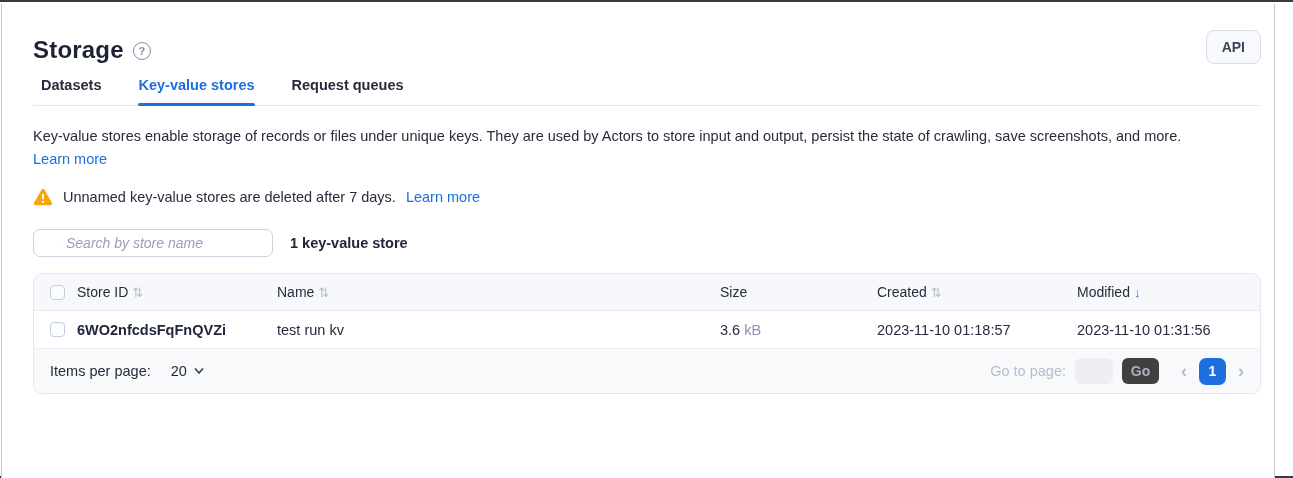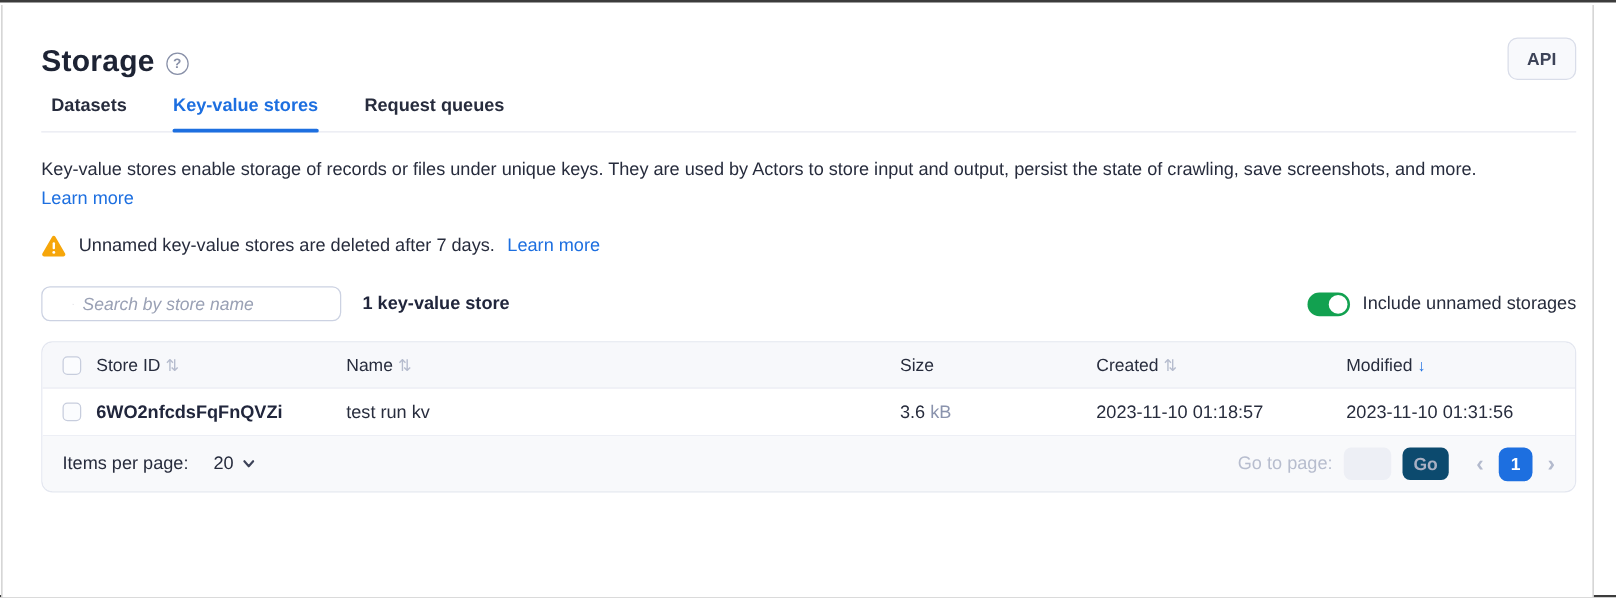--- a/index.html
+++ b/index.html
@@ -74,21 +74,21 @@
   .size-unit { color:#8a93ad; }
 
   
   .tfoot { background:#f8f9fb; height:44px; font-size:14.5px;align-items:center; }
   .ipp { display:flex; align-items:center; gap:6px; }
   .ipp-select { display:flex; align-items:center; gap:7px; margin-left:14px; cursor:pointer; }
   .chev-down { width:10px; height:10px; }
   .goto-label { color:#b7bdce; }
   .goto-input { width:38px; height:26px; background:#edeff5; border:none; border-radius:6px;
                 margin-left:9px; font-size:14px; text-align:center; }
-  .go-btn { width:37px; height:26px; background:#0c4a6e; color:#a9b0c3; border:none;
+  .go-btn { width:37px; height:26px; background:#404040; color:#a9b0c3; border:none;
             border-radius:6px; font-size:14px; font-weight:600; margin-left:9px; cursor:pointer; }
   .pager { display:flex; align-items:center; gap:12px; margin-left:22px; }
   .pg-arrow { color:#b3bacd; font-size:18px; font-weight:700; cursor:pointer; line-height:1; }
   .pg-current { width:27px; height:27px; background:#1d6fe0; color:#fff; border-radius:7px;
                 display:flex; align-items:center; justify-content:center;
                 font-size:14px; font-weight:700; cursor:pointer; }
 </style>
 </head>
 <body>
 
@@ -127,26 +127,20 @@
   <div class="toolbar">
     <div class="search-box">
       <svg width="15" height="15" viewBox="0 0 16 16">
         <circle cx="6.5" cy="6.5" r="5" fill="none" stroke="#5d6579" stroke-width="1.6"></circle>
         <line x1="10.4" y1="10.4" x2="14.4" y2="14.4" stroke="#5d6579" stroke-width="1.6" stroke-linecap="round"></line>
       </svg>
       <input type="text" placeholder="Search by store name" style="">
     </div>
     <div class="count">1 key-value store</div>
     <div class="spacer"></div>
-    <div class="toggle-wrap">
-      <div class="toggle">
-            <div class="knob"></div>
-          </div>
-      <span class="toggle-label">Include unnamed storages</span>
-    </div>
   </div>
 
   <div class="table">
 
     <div class="trow thead">
       <div class="cell-cb">
             <div class="cb"></div>
           </div>
       <div class="col-id">
         <span>Store ID</span><span class="sort-both">⇅</span>

